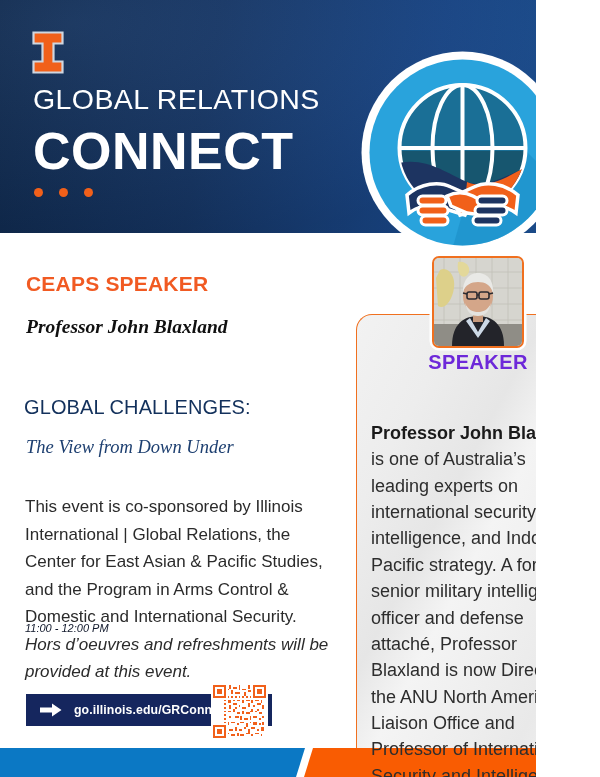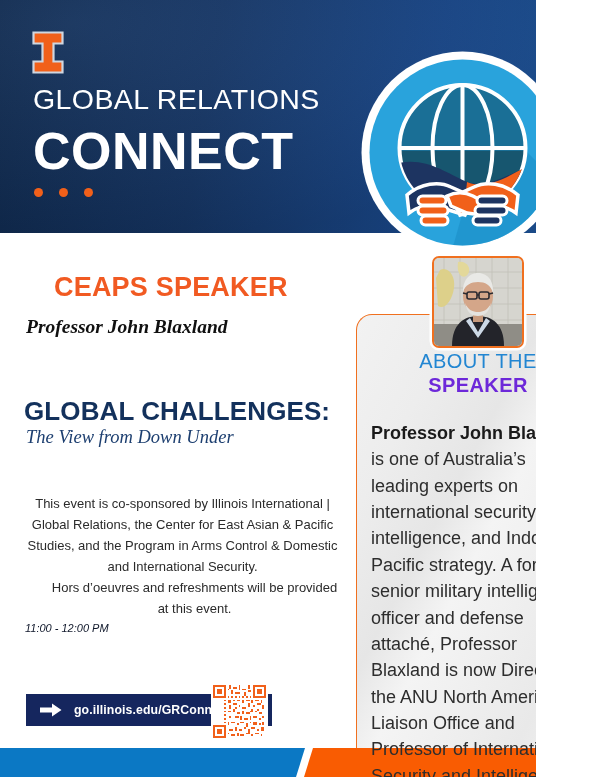--- a/index.html
+++ b/index.html
@@ -78,67 +78,65 @@
     position: absolute;
     left: 355px; top: 45px;
     width: 215px; height: 215px;
     z-index: 5;
   }
 
   
   .ceaps-speaker {
     position: absolute;
     left: 26px; top: 272px;
-    font-size: 27px;
+    font-size: 21px;
     font-weight: bold;
     color: #f15a22;
     letter-spacing: 0.2px;
     white-space: nowrap;
-    margin-left: 28px;
   }
   .speaker-name {
     position: absolute;
     left: 26px; top: 316px;
     font-family: "Liberation Serif", serif;
     font-style: italic;
     font-weight: bold;
     font-size: 19.5px;
     color: #101010;
     white-space: nowrap;
   }
   .talk-title {
     position: absolute;
     left: 24px; top: 396px;
-    font-size: 26px;
-    font-weight: bold;
+    font-size: 20px;
+    font-weight: normal;
     color: #13315c;
     letter-spacing: 0.1px;
     white-space: nowrap;
   }
   .talk-subtitle {
     position: absolute;
-    left: 26px; top: 427px;
+    left: 26px; top: 437px;
     font-family: "Liberation Serif", serif;
     font-style: italic;
     font-size: 18.5px;
     color: #1d3f70;
     white-space: nowrap;
   }
 
   .sponsor-block {
     position: absolute;
     left: 25px; top: 493px;
     width: 315px;
-    font-size: 13px;
+    font-size: 17px;
     line-height: 1.62;
     color: #2b2b2b;
-    text-align: center;
   }
   .sponsor-italic {
-    margin-left: 24px;
+    font-style: italic;
   }
 
   .event-date {
     position: absolute;
     left: 25px; top: 595px;
     font-size: 19.5px;
     font-weight: bold;
     color: #f1601a;
     white-space: nowrap;
   }
@@ -485,21 +483,20 @@
         <rect x="33" y="34" width="10" height="7" rx="2"></rect>
         <rect x="45" y="34" width="10" height="7" rx="2"></rect>
         <line x1="43" y1="37" x2="45" y2="37"></line>
         <line x1="33" y1="36" x2="29" y2="35"></line>
         <line x1="55" y1="36" x2="59" y2="35"></line>
       </g>
     </svg>
   </div>
 
   <div class="about-heading">
-    <div class="about-line1">ABOUT THE</div>
     <div class="about-line2">SPEAKER</div>
   </div>
 
   <div class="bio-text"><b>Professor John Blaxland</b><span> is one of Australia’s leading experts on international security, intelligence, and Indo-Pacific strategy. A former senior military intelligence officer and defense attaché, Professor Blaxland is now Director of the ANU North America Liaison Office and Professor of International Security and Intelligence Studies at the Australian National University. He is the author of many books, monographs, and official histories on security, defense, and Australia’s intelligence community, and offers commentary with New York Times, The Guardian, The Diplomat, ABC, CNN, and BBC.</span></div>
 
   <svg class="bottom-bar" viewBox="0 0 600 29" preserveAspectRatio="none">
     <rect id="footer-left" x="0" y="0" width="600" height="29" fill="#ffffff"></rect>
     <polygon id="footer-left-shape" points="0,0 305,0 296,29 0,29" fill="#0b78c4"></polygon>
     <polygon id="footer-right-shape" points="313,0 600,0 600,29 304,29" fill="#f95c02"></polygon>
   </svg>

